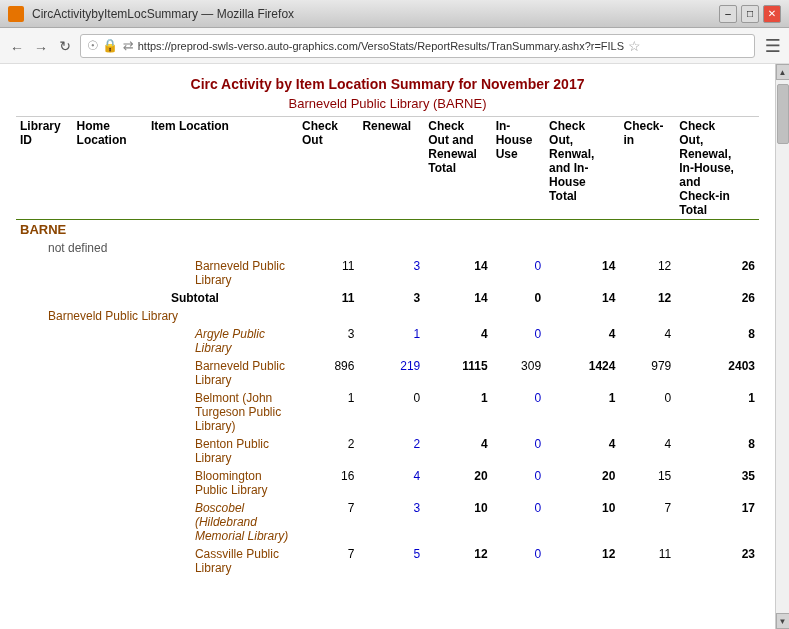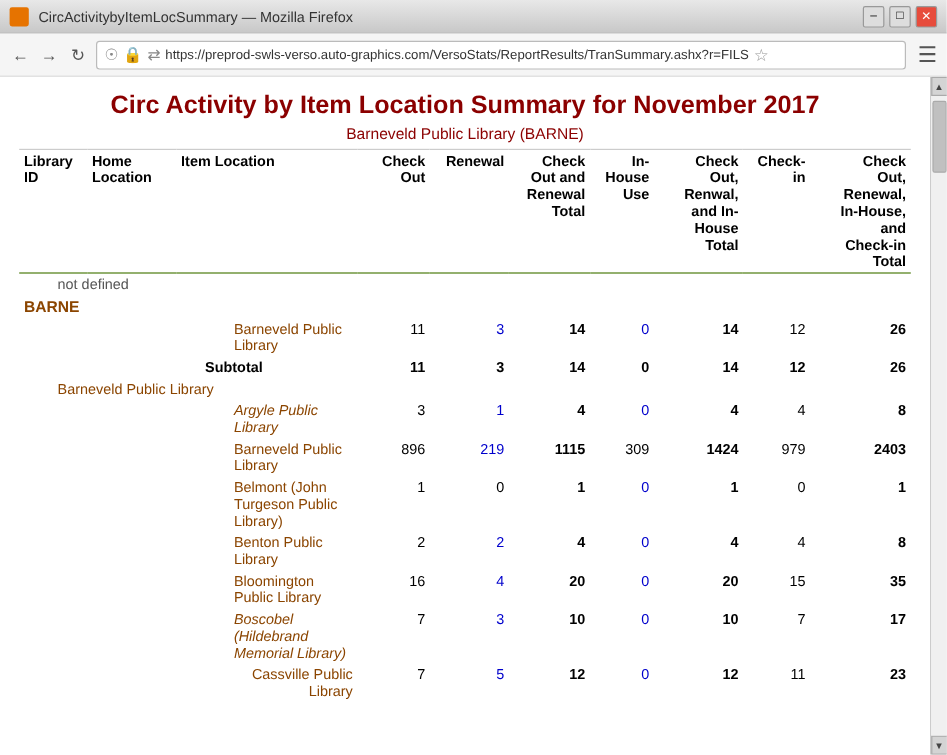--- a/index.html
+++ b/index.html
@@ -146,21 +146,21 @@
       border-radius: 2px;
       position: absolute;
       top: 4px;
       left: 1px;
     }
 
     
     .report-title {
       text-align: center;
       color: #8B0000;
-      font-size: 21px;
+      font-size: 14px;
       font-weight: bold;
       margin-bottom: 4px;
     }
     .report-subtitle {
       text-align: center;
       color: #8B0000;
       font-size: 13px;
       margin-bottom: 5px;
     }
 
@@ -172,21 +172,20 @@
     .report-table th {
       text-align: left;
       font-weight: bold;
       color: #000;
       vertical-align: top;
       padding: 2px 4px;
       border: none;
       font-size: 12px;
     }
     .report-table th.right-align {
-      text-align: right;
     }
     .report-table td {
       padding: 2px 4px;
       vertical-align: top;
     }
     .report-table td.num {
       text-align: right;
     }
     .report-table td.bold-num {
       text-align: right;
@@ -265,24 +264,24 @@
           <th class="right-align" style="width:52px;">Renewal</th>
           <th class="right-align" style="width:58px;">Check<br>Out and<br>Renewal<br>Total</th>
           <th class="right-align" style="width:46px;">In-<br>House<br>Use</th>
           <th class="right-align" style="width:64px;">Check<br>Out,<br>Renwal,<br>and In-<br>House<br>Total</th>
           <th class="right-align" style="width:46px;">Check-<br>in</th>
           <th class="right-align" style="width:72px;">Check<br>Out,<br>Renewal,<br>In-House,<br>and<br>Check-in<br>Total</th>
         </tr>
       </thead>
       <tbody id="table-body">
       <tr>
+            <td colspan="10" class="section-header">BARNE</td>
+          </tr>
+          <tr>
             <td colspan="10" class="group-header" style="padding-left:32px;color:#555;">not defined</td>
-          </tr>
-          <tr>
-            <td colspan="10" class="section-header">BARNE</td>
           </tr>
           <tr>
         <td></td>
         <td></td>
         <td class="indent2" style="padding-left:64px;"><a class="row-link" style="text-decoration:none;">Barneveld Public Library</a></td>
         <td class="num">11</td>
         <td class="num" style="color:#0000cc;">3</td>
         <td class="bold-num">14</td>
         <td class="num" style="color:#0000cc;">0</td>
         <td class="bold-num">14</td>
@@ -372,21 +371,21 @@
         <td class="num" style="color:#0000cc;">3</td>
         <td class="bold-num">10</td>
         <td class="num" style="color:#0000cc;">0</td>
         <td class="bold-num">10</td>
         <td class="num">7</td>
         <td class="bold-num">17</td>
       </tr>
           <tr>
         <td></td>
         <td></td>
-        <td class="indent2" style="padding-left:64px;text-align:right;"><a class="row-link" style="text-decoration:none;">Cassville Public Library</a></td>
+        <td class="indent2" style="padding-left:64px;"><a class="row-link" style="text-decoration:none;">Cassville Public Library</a></td>
         <td class="num">7</td>
         <td class="num" style="color:#0000cc;">5</td>
         <td class="bold-num">12</td>
         <td class="num" style="color:#0000cc;">0</td>
         <td class="bold-num">12</td>
         <td class="num">11</td>
         <td class="bold-num">23</td>
       </tr>
         </tbody>
     </table>

